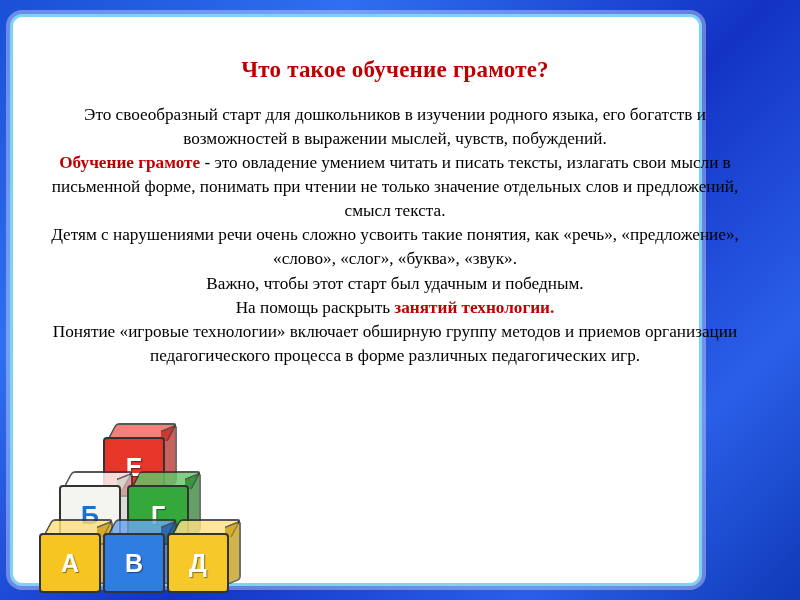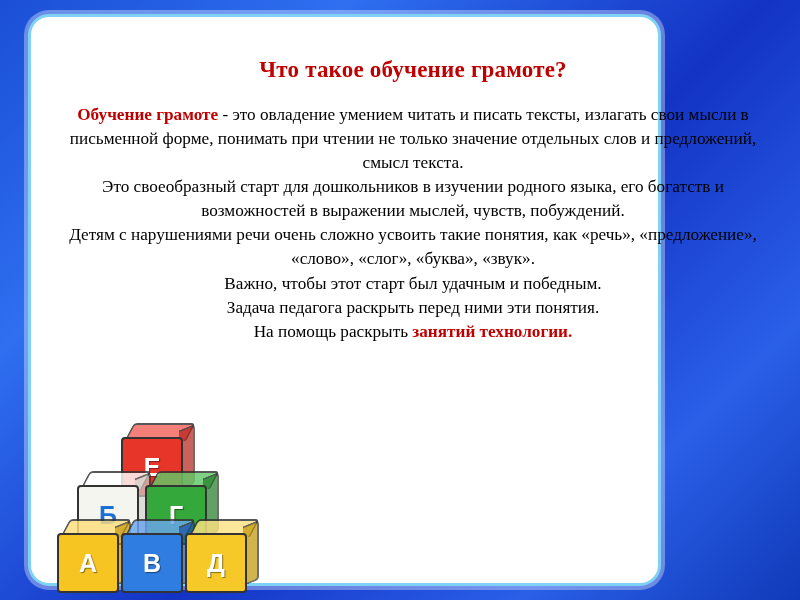--- a/index.html
+++ b/index.html
@@ -19,28 +19,28 @@
     width: 800px;
     height: 600px;
     box-sizing: border-box;
     background: linear-gradient(135deg, #1a4fd6 0%, #2f6ff0 25%, #1333c4 55%, #2a5fe8 80%, #103ab8 100%);
     overflow: hidden;
   }
 
   
   .panel {
     position: absolute;
-    left: 28px;
+    left: 10px;
     top: 14px;
-    width: 633px;
+    width: 692px;
     height: 572px;
     box-sizing: border-box;
     background: #ffffff;
     border: 3px solid #7fd2f5;
-    border-radius: 21px;
+    border-radius: 12px;
     box-shadow: 0 0 0 4px rgba(255,255,255,0.35);
   }
 
   .panel-inner {
     position: absolute;
     left: 0; top: 0; right: 0; bottom: 0;
     border-radius: 40px;
     background: #ffffff;
   }
 
@@ -169,32 +169,32 @@
 
 <div class="slide">
 
   <div class="panel">
     <div class="panel-inner">
 
       <div class="title">Что такое обучение грамоте?</div>
 
       <div class="body-text">
 
+        <p><span>Это своеобразный старт для дошкольников в изучении родного языка, его богатств и возможностей в выражении мыслей, чувств, побуждений.</span></p>
+
         <p><span class="red-bold">Обучение грамоте</span><span> - это овладение умением читать и писать тексты, излагать свои мысли в письменной форме, понимать при чтении не только значение отдельных слов и предложений, смысл текста.</span></p>
 
-        <p><span>Это своеобразный старт для дошкольников в изучении родного языка, его богатств и возможностей в выражении мыслей, чувств, побуждений.</span></p>
-
         <p><span>Детям с нарушениями речи очень сложно усвоить такие понятия, как «речь», «предложение», «слово», «слог», «буква», «звук».</span></p>
 
         <p><span>Важно, чтобы этот старт был удачным и победным.</span></p>
 
-        <p><span>Задача  педагога раскрыть перед ними  эти  понятия.</span></p>
 
         <p><span>На помощь раскрыть </span><span class="red-bold">занятий технологии.</span></p>
 
+        <p><span>Понятие «игровые технологии» включает обширную группу методов и приемов организации педагогического процесса в форме различных педагогических игр.</span></p>
 
 
       </div>
 
       <div class="blocks">
 
         <div class="cube cube-e">
           <div class="top c-red-t"></div>
           <div class="side c-red-s"></div>
           <div class="face c-red">Е</div>

